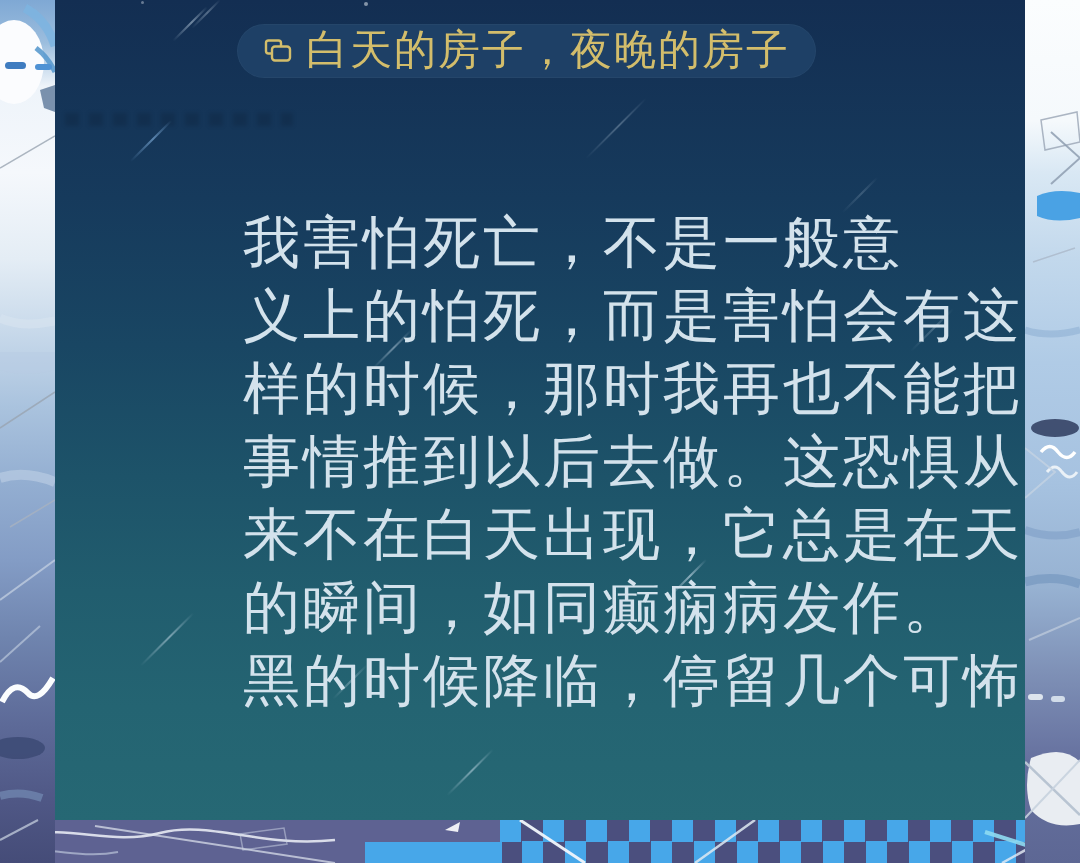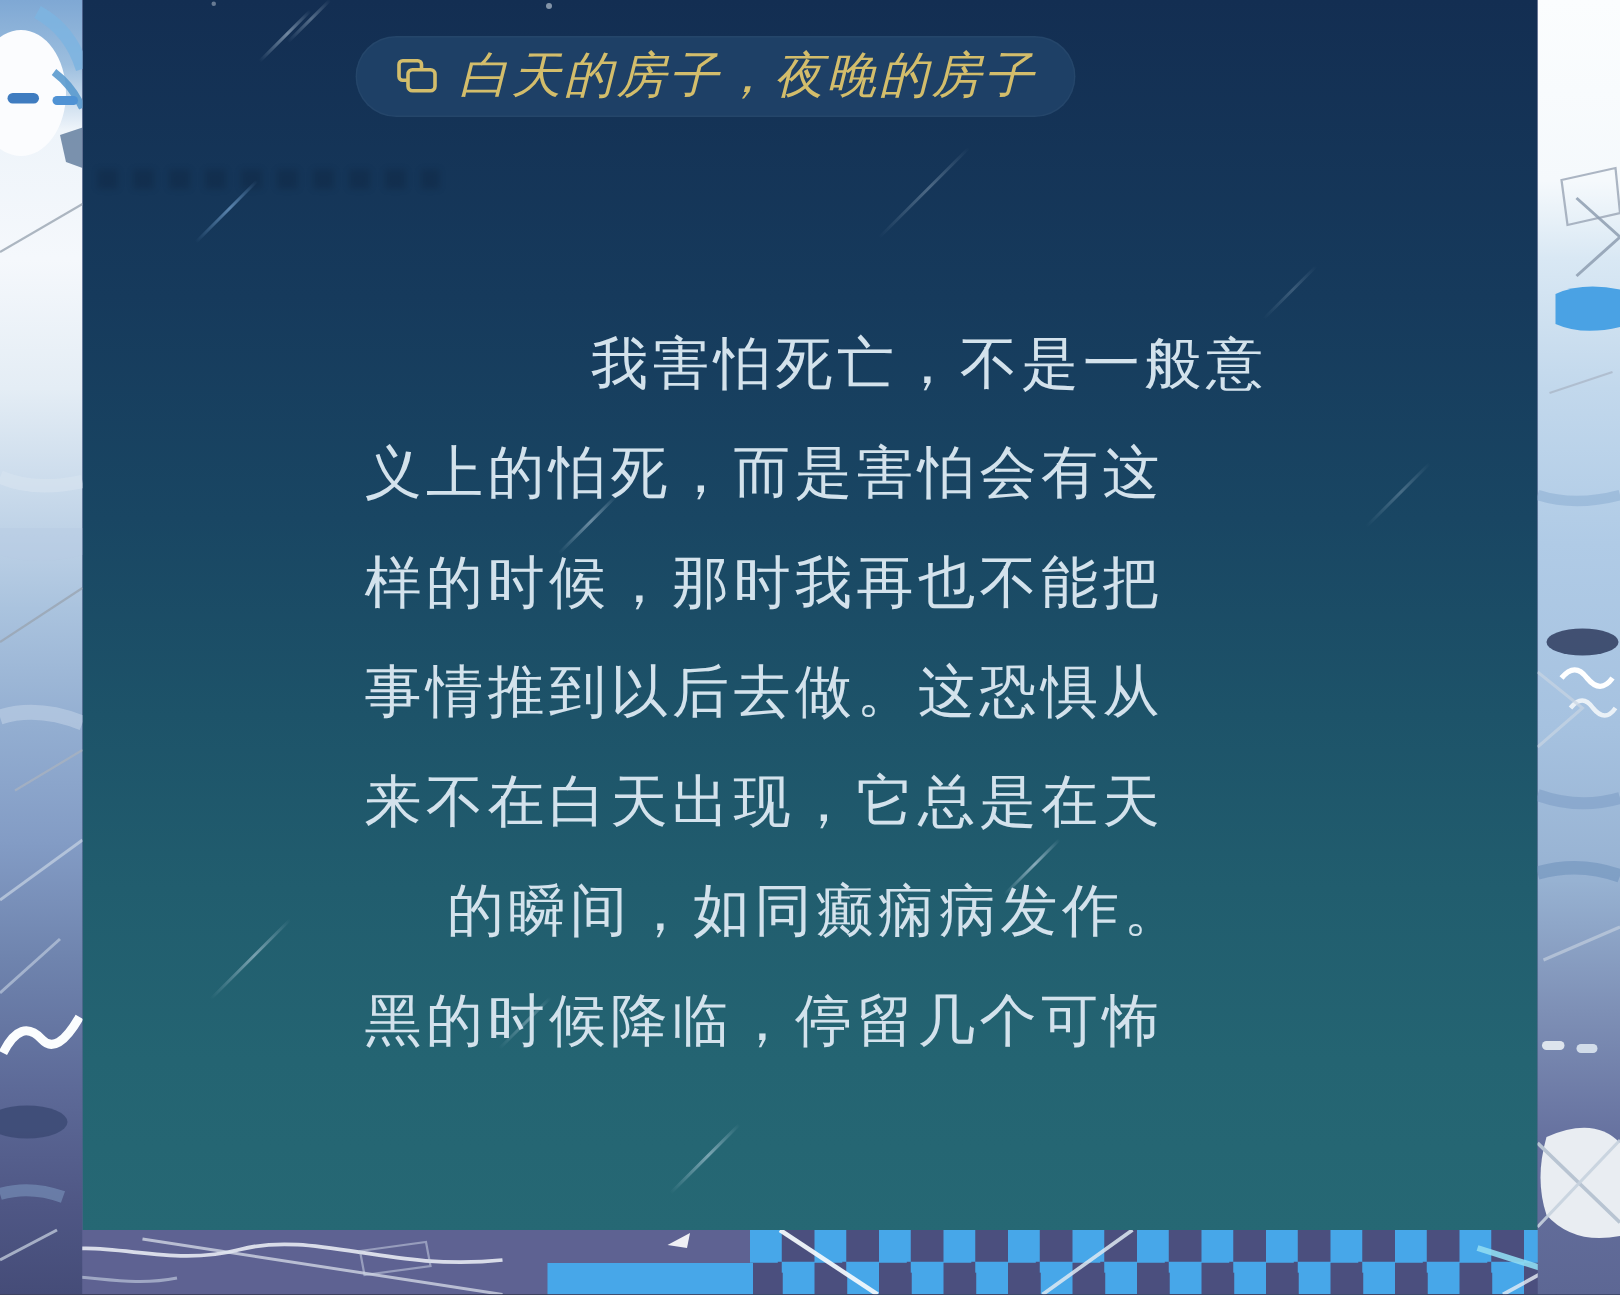--- a/index.html
+++ b/index.html
@@ -26,28 +26,27 @@
     background:repeating-linear-gradient(90deg,rgba(8,22,42,.38) 0 14px,rgba(8,22,42,0) 14px 24px);
     filter:blur(2px);opacity:.55;
   }
   
   .badge{
     position:absolute;left:182px;top:24px;height:54px;
     display:flex;align-items:center;gap:13px;padding:0 26px;
     background:#1e4066;border-radius:27px;box-shadow:0 0 0 1px rgba(255,255,255,.03) inset;
   }
   .badge-label{
-    color:#d3bd6b;font-size:33px;letter-spacing:2px;white-space:nowrap;
+    color:#d3bd6b;font-size:42px;letter-spacing:2px;white-space:nowrap;
     transform:translateY(-1px);
-    font-style:italic;
   }
   
   .quote{
     position:absolute;left:188px;top:206px;width:602px;
-    color:#d3e2ec;font-size:38px;letter-spacing:3px;
+    color:#d3e2ec;font-size:57px;letter-spacing:3px;
   }
   .quote-line{height:73px;line-height:73px;text-align:left;white-space:nowrap;}
   .quote-line.first{text-align:right;}
   .quote-line.last{text-align:center;}
   
   .strip{position:absolute;top:0;width:55px;height:863px;}
   .strip.left{left:0;}
   .strip.right{left:1025px;}
   
   .band{position:absolute;left:0;top:820px;width:1080px;height:43px;background:#5e6292;}

